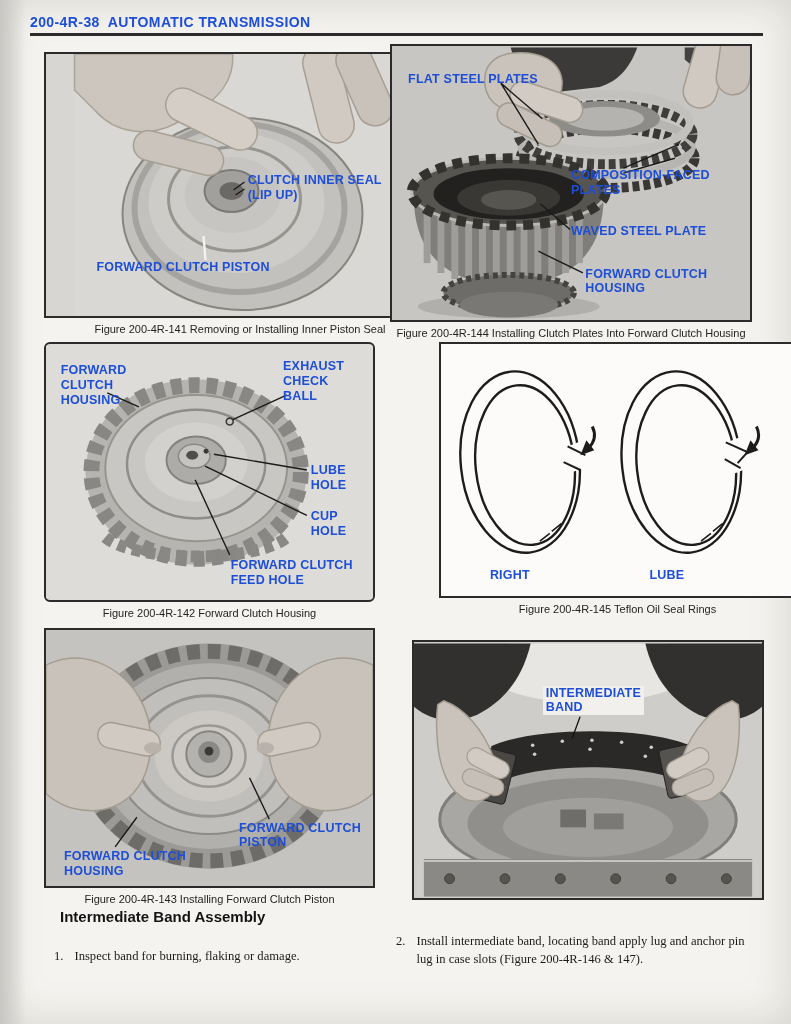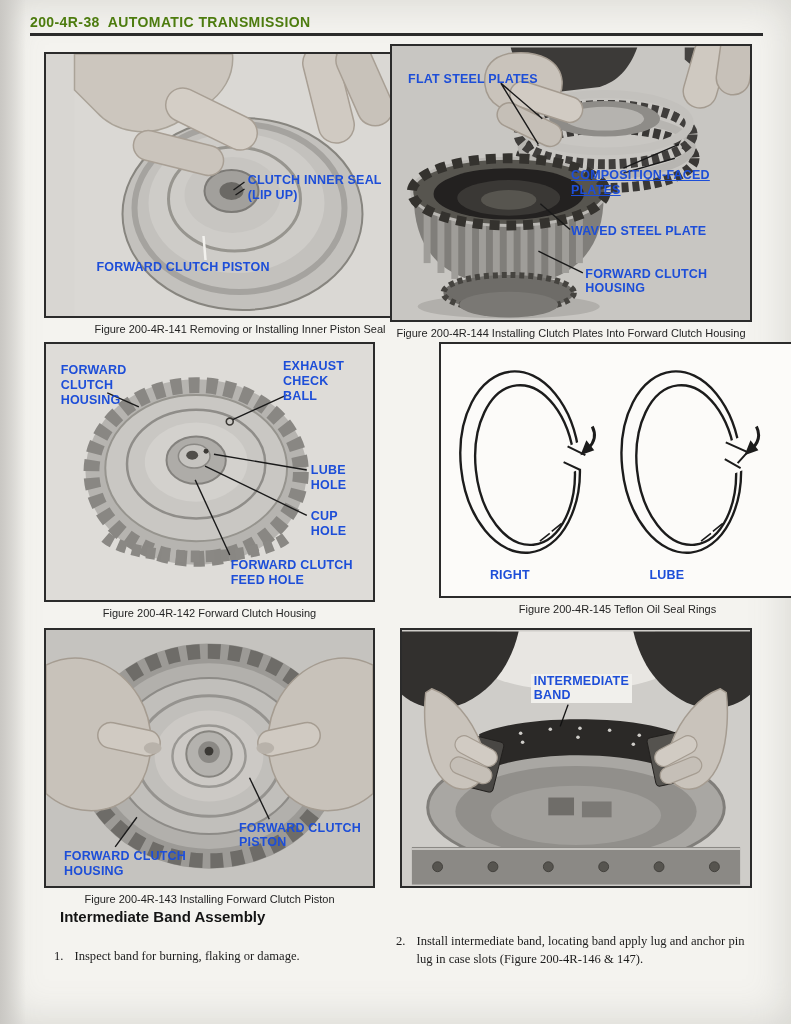--- a/index.html
+++ b/index.html
@@ -3,21 +3,21 @@
 <meta charset="utf-8">
 <style>
   html,body{margin:0;padding:0;}
   body{background:#e8e7e3;}
   .page{position:relative;width:791px;height:1024px;background:#f4f3ef;
         font-family:"Liberation Sans",sans-serif;overflow:hidden;
         box-shadow:inset 0 0 40px rgba(120,118,112,.25);}
   .scan-edge{position:absolute;left:0;top:0;bottom:0;width:26px;
         background:linear-gradient(90deg,#c9c7c3,rgba(244,243,239,0));}
   .hdr{position:absolute;left:30px;top:14px;font-weight:bold;font-size:14px;
-        color:#4d7c0f;letter-spacing:.4px;white-space:pre;}
+        color:#1d4ed8;letter-spacing:.4px;white-space:pre;}
   .hdr-rule{position:absolute;left:30px;top:33px;width:733px;height:3px;background:#2b2b2b;}
   .fig{position:absolute;}
   .photo{position:relative;border:2px solid #2b2b2b;background:#d8d6d2;overflow:hidden;}
   .photo svg{display:block;width:100%;height:100%;}
   .lbl{position:absolute;font-weight:bold;font-size:12.5px;line-height:1.18;
         color:#1d4ed8;white-space:pre-line;letter-spacing:.2px;}
   .lbl.boxed{background:#f1f0ec;padding:0 3px;}
   .cap{margin-top:4px;text-align:center;font-size:11px;color:#242424;line-height:1.3;}
   .sec-title{position:absolute;font-weight:bold;font-size:15px;color:#141414;margin-left:12px;}
   .step{position:absolute;font-family:"Liberation Serif",serif;font-size:12.6px;
@@ -116,31 +116,31 @@
           <ellipse cx="118" cy="260" rx="50" ry="13" fill="#7a7874"></ellipse>
         </g>
         <g stroke="#1a1a1a" stroke-width="1.4" fill="none">
           <path d="M110 36 L152 72 M110 36 L148 98"></path>
           <path d="M234 122 L290 98 M234 127 L286 112"></path>
           <path d="M180 184 L150 158"></path>
           <path d="M193 228 L148 206"></path>
         </g>
       </svg>
       <div class="lbl" style="left:4.5%;top:9.5%;">FLAT STEEL PLATES</div>
-      <div class="lbl" style="left:50%;top:44.5%;text-decoration:underline;">COMPOSITION-FACED
+      <div class="lbl" style="left:50%;top:44.5%;">COMPOSITION-FACED
 PLATES</div>
       <div class="lbl" style="left:50%;top:65%;">WAVED STEEL PLATE</div>
       <div class="lbl" style="left:54%;top:80.5%;">FORWARD CLUTCH
 HOUSING</div>
     </div>
     <figcaption class="cap">Figure 200-4R-144 Installing Clutch Plates Into Forward Clutch Housing</figcaption>
   </figure>
 
   <figure class="fig" style="left:44px;top:342px;width:331px;margin:0;">
-    <div class="photo" style="height:256px;background:#dedcd8;">
+    <div class="photo" style="height:256px;background:#dedcd8;border-radius:6px;">
       <svg viewBox="0 0 331 256">
         <rect width="331" height="256" fill="#dedcd8"></rect>
         <g>
           <ellipse cx="152" cy="128" rx="112" ry="94" fill="#b6b4b0"></ellipse>
           <ellipse cx="152" cy="128" rx="106" ry="88" fill="none" stroke="#898783" stroke-width="16" stroke-dasharray="11 7"></ellipse>
           <path d="M60 194 C90 220 214 220 244 194" stroke="#8a8884" stroke-width="12" stroke-dasharray="9 6" fill="none"></path>
           <ellipse cx="152" cy="124" rx="92" ry="74" fill="#c9c7c3" stroke="#96948e" stroke-width="2"></ellipse>
           <ellipse cx="152" cy="120" rx="70" ry="55" fill="none" stroke="#8f8d89" stroke-width="2.5"></ellipse>
           <ellipse cx="152" cy="118" rx="52" ry="40" fill="#d3d1cd"></ellipse>
           <ellipse cx="152" cy="116" rx="30" ry="24" fill="#aeaca8" stroke="#84827e" stroke-width="2"></ellipse>
@@ -238,21 +238,21 @@
         </g>
       </svg>
       <div class="lbl" style="left:59%;top:74.5%;">FORWARD CLUTCH
 PISTON</div>
       <div class="lbl" style="left:5.5%;top:85.5%;">FORWARD CLUTCH
 HOUSING</div>
     </div>
     <figcaption class="cap">Figure 200-4R-143 Installing Forward Clutch Piston</figcaption>
   </figure>
 
-  <figure class="fig" style="left:400px;top:628px;width:352px;margin:0;">
+  <figure class="fig" style="left:400px;top:628px;width:352px;margin:12px;">
     <div class="photo" style="height:256px;background:#cfcdc9;">
       <svg viewBox="0 0 352 256">
         <rect width="352" height="256" fill="#cfcdc9"></rect>
         <path d="M96 0 H256 V48 C210 64 140 64 96 48 Z" fill="#e8e6e2"></path>
         <path d="M0 0 H118 C110 34 92 58 64 72 C40 82 16 78 0 64 Z" fill="#32302e"></path>
         <path d="M352 0 H234 C242 34 260 58 288 72 C312 82 336 78 352 64 Z" fill="#32302e"></path>
         <g>
           <ellipse cx="176" cy="178" rx="150" ry="62" fill="#a9a7a3" stroke="#807e7a" stroke-width="3"></ellipse>
           <ellipse cx="176" cy="182" rx="122" ry="46" fill="#918f8b"></ellipse>
           <ellipse cx="176" cy="186" rx="86" ry="30" fill="#a19f9b"></ellipse>

